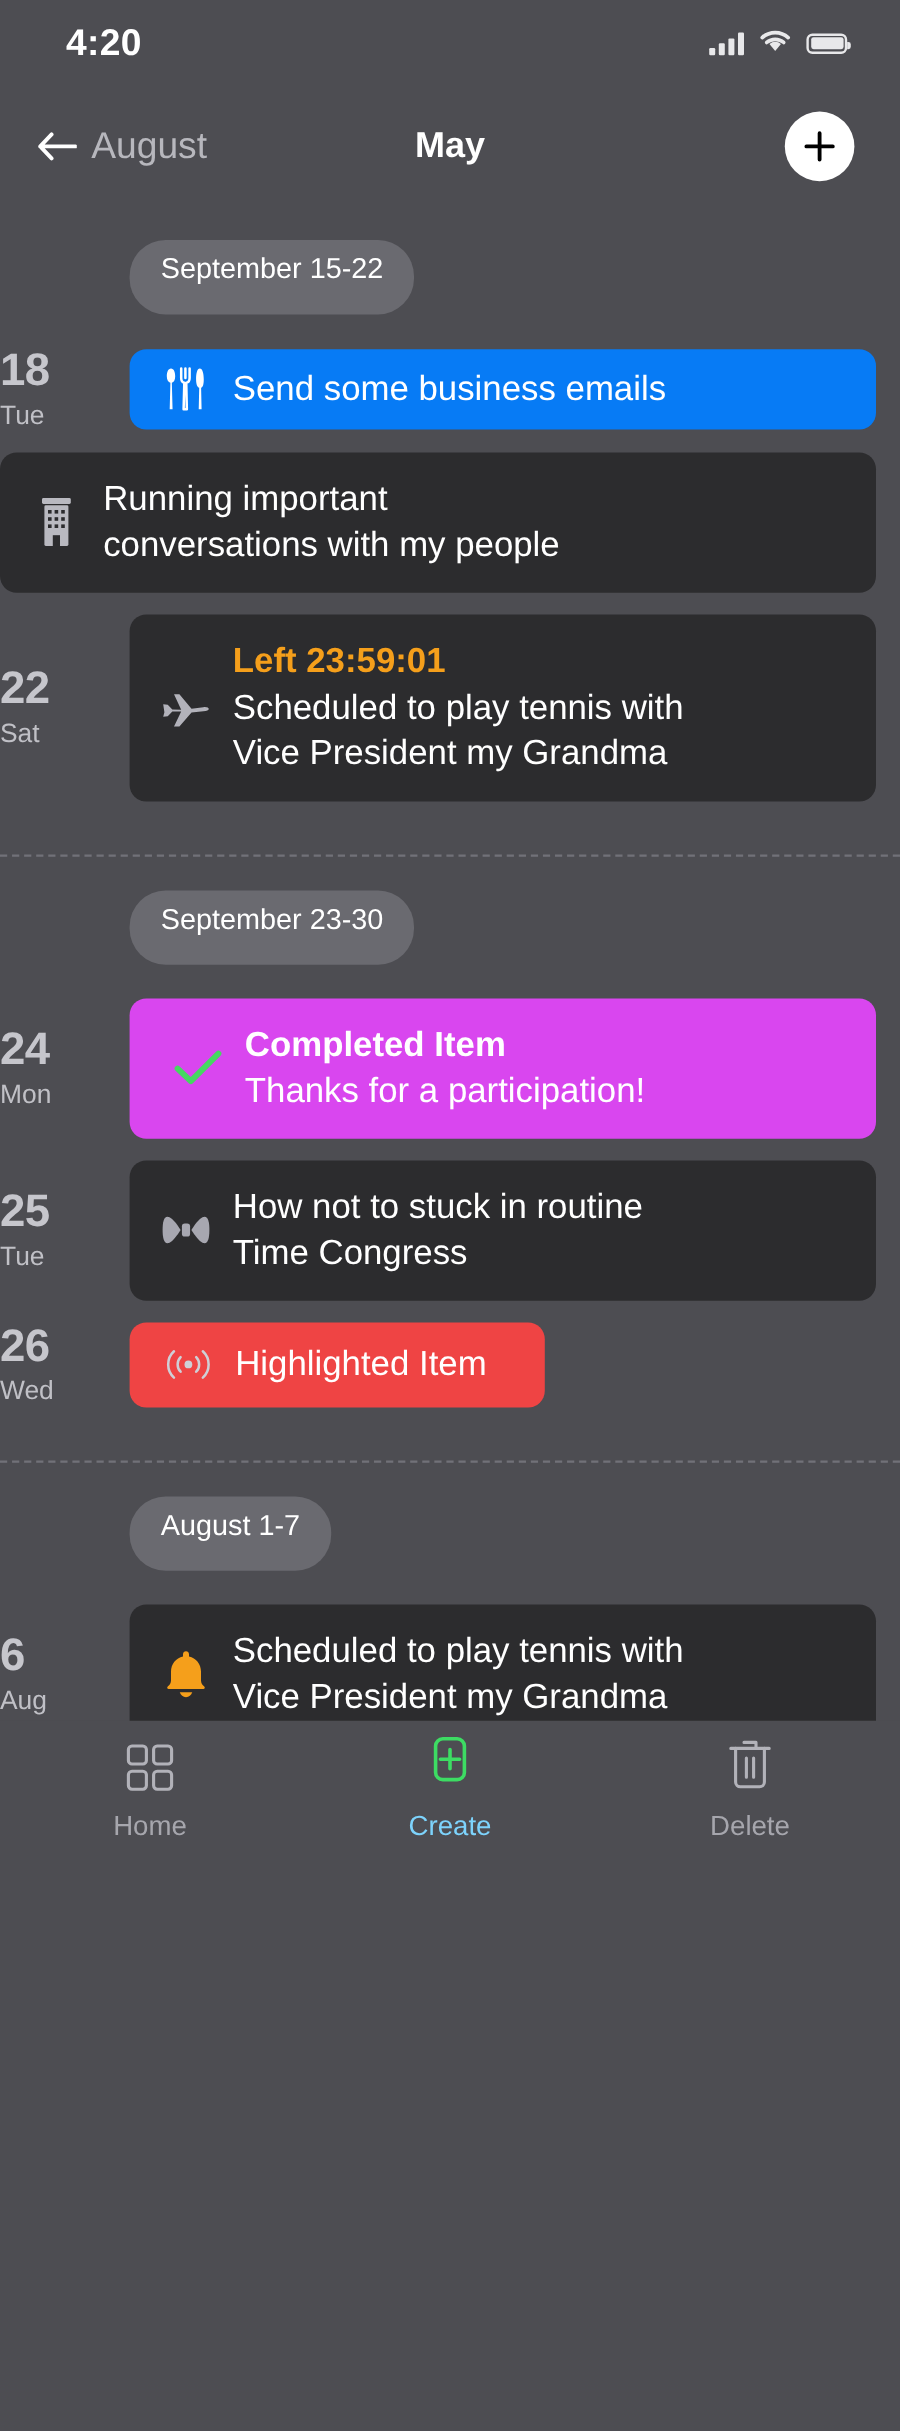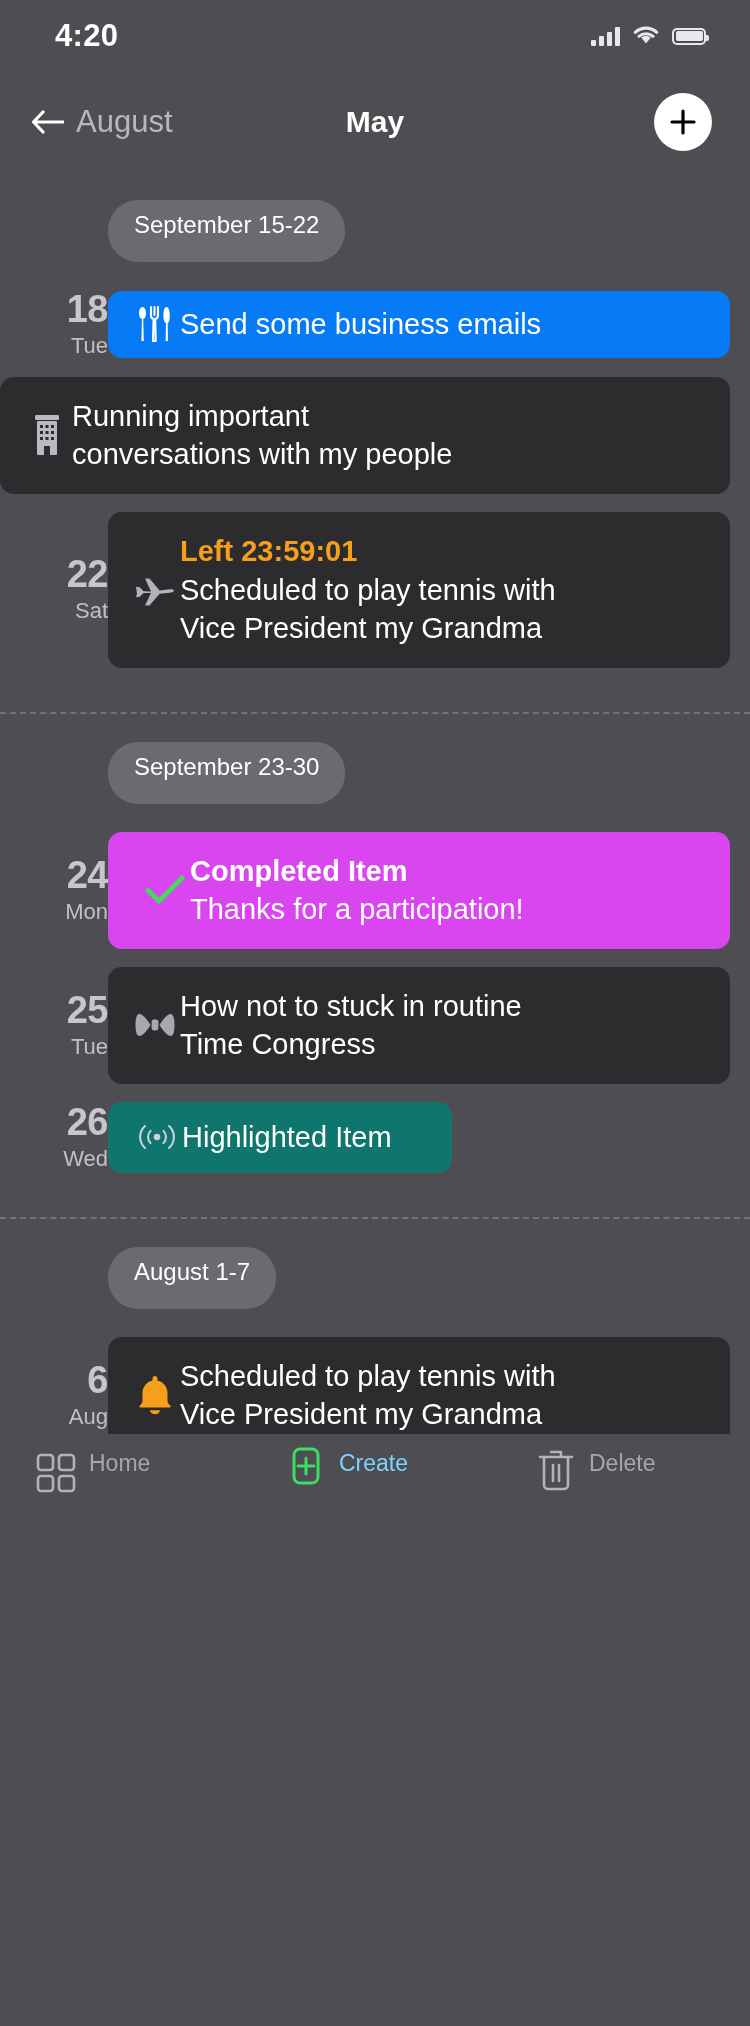--- a/index.html
+++ b/index.html
@@ -124,21 +124,21 @@
   }
 
   .event-row {
     display: flex;
     align-items: center;
     padding: 0 20px 0 0;
     margin-top: 18px;
   }
   .date-col {
     flex: 0 0 108px;
-    text-align: right;
+    text-align: left;
     color: #c6c6cc;
     user-select: none;
   }
   .date-num {
     font-size: 38px;
     font-weight: bold;
     line-height: 1.05;
     letter-spacing: -0.5px;
   }
   .date-dow {
@@ -147,28 +147,28 @@
     margin-top: 3px;
     color: #c0c0c6;
   }
 
   .card {
     flex: 1 1 auto;
     background: #2c2c2e;
     border-radius: 14px;
     display: flex;
     align-items: center;
-    gap: 4px;
+    gap: 18px;
     padding: 20px 24px 20px 26px;
     min-height: 66px;
     cursor: pointer;
   }
   .card.blue { background: #077bf5; padding: 14px 24px 14px 26px; }
   .card.green { background: #d946ef; padding-left: 36px; }
-  .card.black { background: #0f766e; flex: 0 0 auto; padding: 16px 60px 16px 28px; align-items: center; }
+  .card.black { background: #ef4444; flex: 0 0 auto; padding: 16px 48px 16px 28px; align-items: center; }
 
   .card-icon {
     flex: 0 0 auto;
     width: 42px;
     display: flex;
     align-items: center;
     justify-content: center;
   }
   .card-icon svg { display: block; }
 
@@ -194,21 +194,22 @@
     flex: 0 0 136px;
     height: 136px;
     display: flex;
     align-items: flex-start;
     justify-content: space-around;
     padding-top: 16px;
     background: #4d4d52;
   }
   .tab {
     display: flex;
-    align-items: flex-start;
+    flex-direction: column;
+    align-items: center;
     gap: 12px;
     width: 180px;
     cursor: pointer;
   }
   .tab-icon { height: 46px; display: flex; align-items: center; justify-content: center; }
   .tab-icon svg { display: block; }
   .tab-label {
     font-size: 23px;
     color: #a6a6ad;
   }

